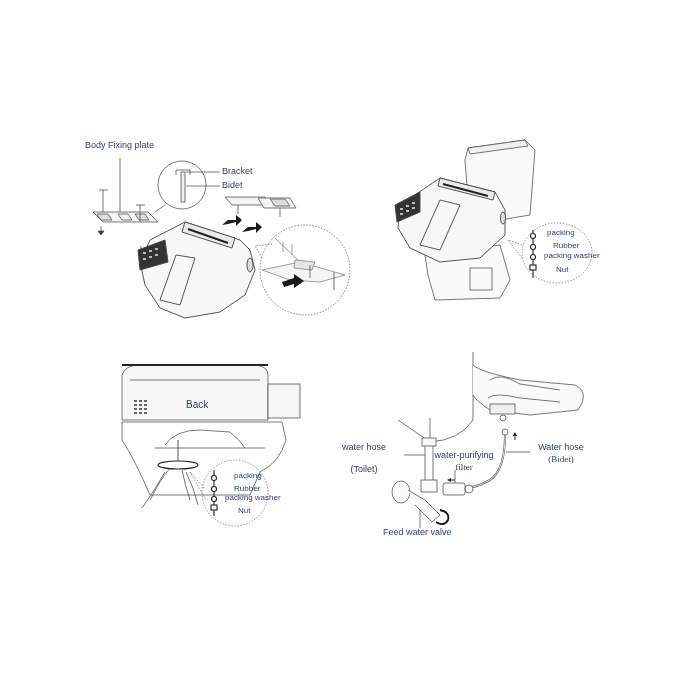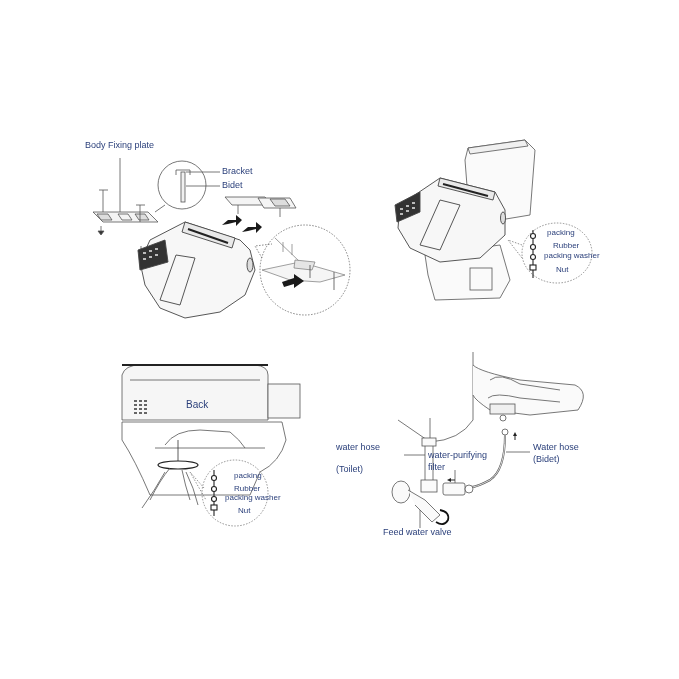--- a/index.html
+++ b/index.html
@@ -1,21 +1,21 @@
 <!DOCTYPE html>
 <html><head>
   <meta charset="utf-8">
   <style>
     html, body { margin: 0; padding: 0; background: #ffffff; }
     body { width: 679px; height: 679px; position: relative; overflow: hidden; font-family: "Liberation Sans", sans-serif; }
     .canvas { position: absolute; left: 0; top: 0; width: 679px; height: 646px; }
     svg { position: absolute; left: 0; top: 0; }
     .lbl { position: absolute; color: #2a3f7a; font-family: "Liberation Sans", sans-serif; font-size: 9px; white-space: nowrap; line-height: 1; }
     .lbl.sm { font-size: 8px; padding-left: 6px; }
-    .lbl.center { }
+    .lbl.center { text-align: center; }
     .lbl.back { font-size: 10px; }
   </style>
 </head>
 <body>
 
 <div class="canvas">
 
   <div>
     <svg width="679" height="679">
       <g stroke="#555" stroke-width="0.8" fill="none">
@@ -231,22 +231,22 @@
       <line x1="515" y1="435" x2="515" y2="440" stroke="#222"></line>
       <polygon points="447,480 451,478 451,482" fill="#222"></polygon>
       <line x1="450" y1="480" x2="455" y2="480" stroke="#222"></line>
     </svg>
     <div class="lbl center" style="left:336px;top:443px;width:56px;">
       <div>water hose</div>
       <div style="margin-top:13px;">(Toilet)</div>
     </div>
     <div class="lbl center" style="left:428px;top:451px;width:72px;">
       <div>water-purifying</div>
-      <div style="margin-top:3px;">filter</div>
+      <div style="margin-top:3px;font-family:Liberation Serif, serif;">filter</div>
     </div>
     <div class="lbl center" style="left:533px;top:443px;width:56px;">
       <div>Water hose</div>
-      <div style="margin-top:3px;">(Bidet)</div>
+      <div style="margin-top:3px;font-family:Liberation Serif, serif;">(Bidet)</div>
     </div>
     <div class="lbl" style="left:383px;top:528px;">Feed water valve</div>
   </div>
 
 </div>
 
 </body></html>

